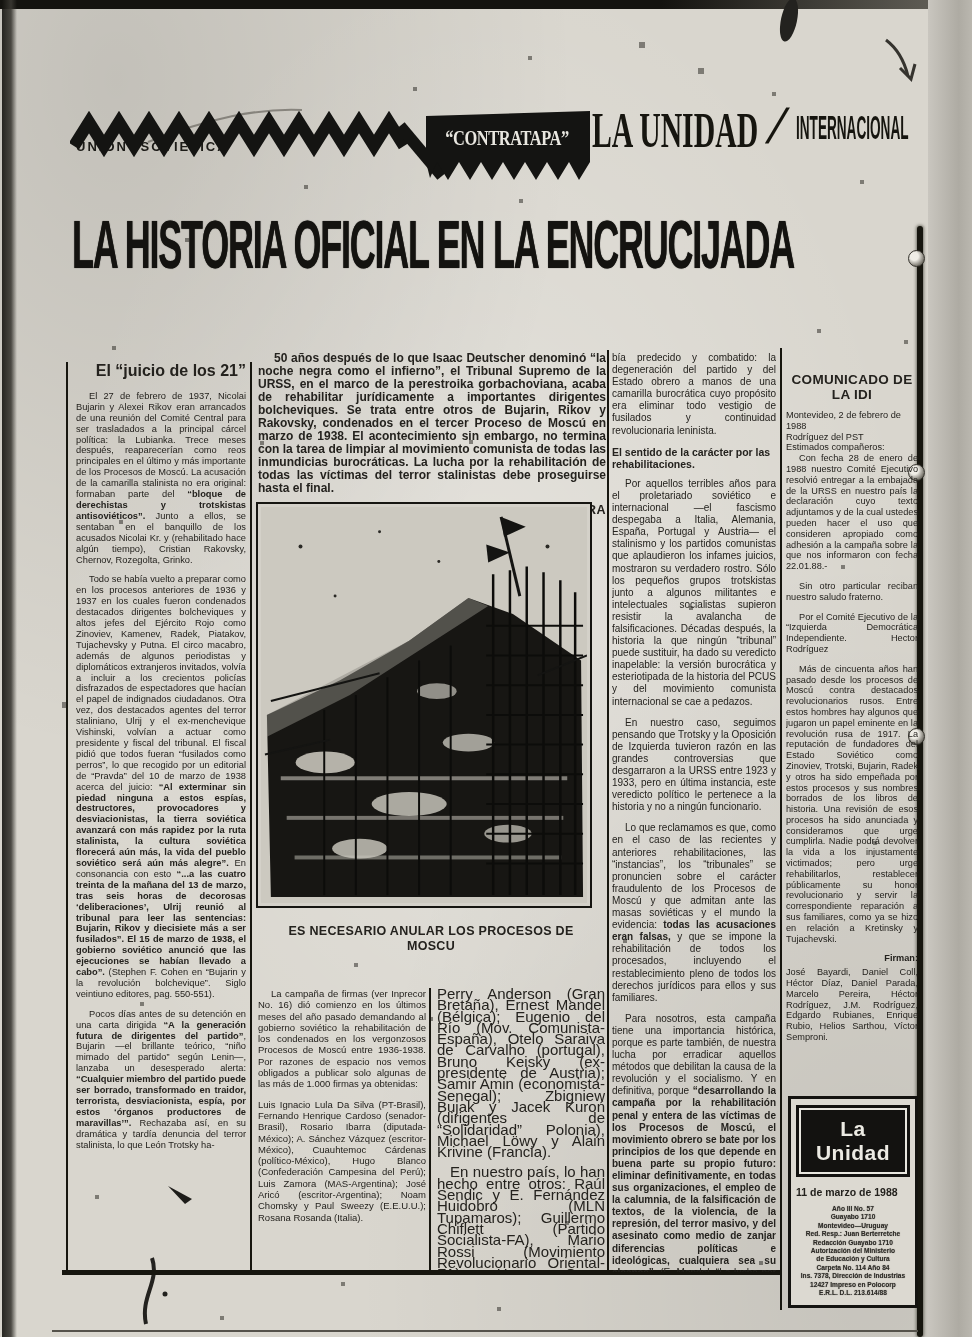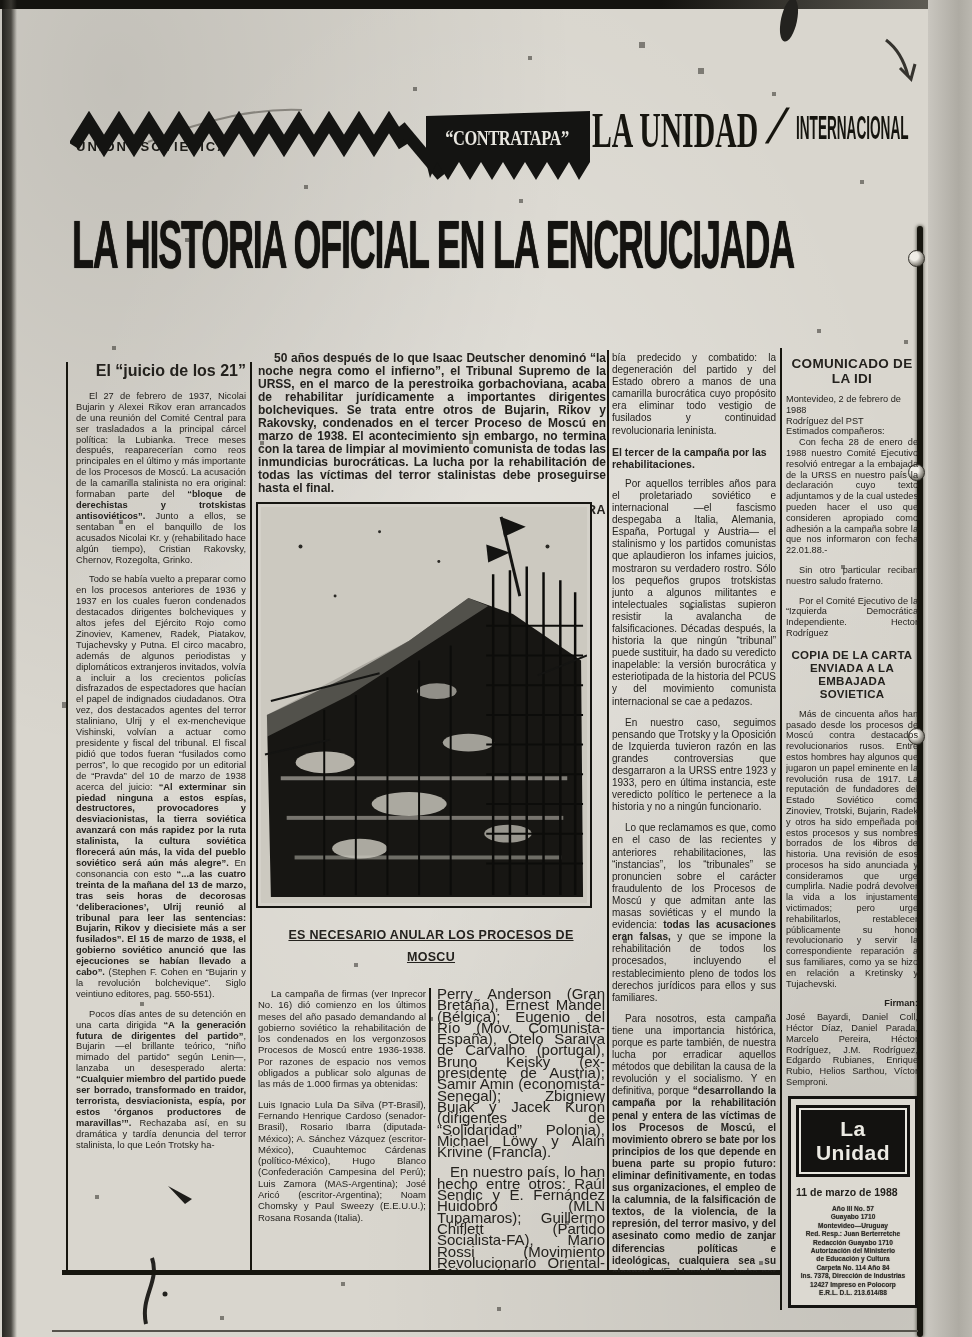--- a/index.html
+++ b/index.html
@@ -44,26 +44,26 @@
   .col p{margin:0 0 9px;text-indent:13px;}
   .col p.noind{text-indent:0;}
   .bs{font-weight:700;}
   #col1{left:76px;top:362px;width:170px;height:908px;font-size:9.3px;line-height:10.9px;}
   #col1 h3{margin:4px 0 14px;font-size:16px;text-align:right;text-indent:0;}
   #intro-wrap{left:258px;top:352px;width:348px;}
   #intro-wrap .intro{font-size:12px;line-height:13px;font-weight:700;text-align:justify;text-indent:16px;margin:0;}
   #intro-wrap .byline{text-align:right;font-weight:800;font-size:12.5px;margin-top:8px;letter-spacing:.5px;}
   #photo{left:256px;top:502px;width:336px;height:406px;border:2px solid #161511;background:#d4d1c9;padding:3px;box-sizing:border-box;}
   #photo svg{display:block;width:100%;height:100%;}
-  #caption{left:266px;top:924px;width:330px;text-align:center;font-weight:800;font-size:12.5px;line-height:22px;letter-spacing:.3px;text-decoration:underline;}
+  #caption{left:266px;top:924px;width:330px;text-align:center;font-weight:800;font-size:12.5px;line-height:15px;letter-spacing:.3px;}
   #colA{left:258px;top:988px;width:168px;height:282px;font-size:9.5px;line-height:11.3px;}
   #colB{left:437px;top:988px;width:168px;height:282px;font-size:15px;line-height:11.3px;}
   #col3{left:612px;top:352px;width:164px;height:920px;font-size:10px;line-height:12.1px;}
   #col3 h4{margin:6px 0 8px;font-size:10.5px;text-indent:0;text-align:left;}
-  #col4{left:786px;top:356px;width:132px;height:736px;font-size:9.2px;line-height:10.8px;}
+  #col4{left:786px;top:372px;width:132px;height:736px;font-size:9.2px;line-height:10.8px;}
   #col4 h3{margin:0 0 8px;font-size:13.5px;line-height:15px;text-align:center;text-indent:0;letter-spacing:.3px;}
   #col4 h3.h2{margin:10px 0 8px;font-size:11.5px;line-height:13px;}
   #col4 .line{text-indent:0;margin:0;text-align:left;}
   #col4 .firman{text-align:right;font-weight:700;margin:2px 0 3px;}
   
   #lu{left:788px;top:1096px;width:130px;border:3px solid #141310;background:#dcd9d1;padding:6px 5px 8px;box-sizing:border-box;}
   #lu .logo{background:#131210;padding:3px;}
   #lu .logo .inner{border:2px solid #e8e6df;color:#eceae3;font-weight:800;font-size:21px;text-align:center;
     padding:7px 0;font-family:"Liberation Sans",sans-serif;letter-spacing:.5px;}
   #lu .date{text-align:left;font-weight:800;font-size:10.5px;margin:9px 0 7px;}
@@ -191,36 +191,35 @@
     <p class="noind">Luis Ignacio Lula Da Silva (PT-Brasil), Fernando Henrique Cardoso (senador-Brasil), Rosario Ibarra (diputada-México); A. Sánchez Vázquez (escritor-México), Cuauhtemoc Cárdenas (político-México), Hugo Blanco (Confederación Campesina del Perú); Luis Zamora (MAS-Argentina); José Aricó (escritor-Argentina); Noam Chomsky y Paul Sweezy (E.E.U.U.); Rosana Rosanda (Italia).</p>
   </div>
   <div class="abs vrule" style="left:429px;top:988px;height:284px;"></div>
   <div class="col" id="colB">
     <p class="noind">Perry Anderson (Gran Bretaña), Ernest Mandel (Bélgica); Eugenio del Río (Mov. Comunista-España), Otelo Saraiva de Carvalho (portugal), Bruno Keisky (ex-presidente de Austria); Samir Amin (economista-Senegal); Zbigniew Bujak y Jacek Kuroń (dirigentes de “Solidaridad” Polonia), Michael Löwy y Alain Krivine (Francia).</p>
     <p>En nuestro país, lo han hecho entre otros: Raúl Sendic y E. Fernández Huidobro (MLN Tupamaros); Guillermo Chiflett (Partido Socialista-FA), Mario Rossi (Movimiento Revolucionario Oriental-FA); Hugo Cores (Partido por la Victoria del Pueblo-FA); Juan Berterretche y Marita Silvera (Partido Socialista de los Trabajadores), Zulma Nogara (Frente Amplio).</p>
   </div>
 
   <div class="col" id="col3">
     <p class="noind">bía predecido y combatido: la degeneración del partido y del Estado obrero a manos de una camarilla burocrática cuyo propósito era eliminar todo vestigio de fusilados y continuidad revolucionaria leninista.</p>
-    <h4>El tercer de la campaña por las rehabilitaciones.</h4>
+    <h4>El sentido de la carácter por las rehabilitaciones.</h4>
     <p>Por aquellos terribles años para el proletariado soviético e internacional —el fascismo despegaba a Italia, Alemania, España, Portugal y Austria— el stalinismo y los partidos comunistas que aplaudieron los infames juicios, mostraron su verdadero rostro. Sólo los pequeños grupos trotskistas junto a algunos militantes e intelectuales socialistas supieron resistir la avalancha de falsificaciones. Décadas después, la historia la que ningún “tribunal” puede sustituir, ha dado su veredicto inapelable: la versión burocrática y esteriotipada de la historia del PCUS y del movimiento comunista internacional se cae a pedazos.</p>
     <p>En nuestro caso, seguimos pensando que Trotsky y la Oposición de Izquierda tuvieron razón en las grandes controversias que desgarraron a la URSS entre 1923 y 1933, pero en última instancia, este veredicto político le pertenece a la historia y no a ningún funcionario.</p>
     <p><span>Lo que reclamamos es que, como en el caso de las recientes y anteriores rehabilitaciones, las “instancias”, los “tribunales” se pronuncien sobre el carácter fraudulento de los Procesos de Moscú y que admitan ante las masas soviéticas y el mundo la evidencia: </span><b class="bs">todas las acusaciones eran falsas,</b><span> y que se impone la rehabilitación de todos los procesados, incluyendo el restablecimiento pleno de todos los derechos jurídicos para ellos y sus familiares.</span></p>
     <p><span>Para nosotros, esta campaña tiene una importancia histórica, porque es parte también, de nuestra lucha por erradicar aquellos métodos que debilitan la causa de la revolución y el socialismo. Y en definitiva, porque </span><b class="bs">“desarrollando la campaña por la rehabilitación penal y entera de las víctimas de los Procesos de Moscú, el movimiento obrero se bate por los principios de los que depende en buena parte su propio futuro: eliminar definitivamente, en todas sus organizaciones, el empleo de la calumnia, de la falsificación de textos, de la violencia, de la represión, del terror masivo, y del asesinato como medio de zanjar diferencias políticas e ideológicas, cualquiera sea su alcance”.</b><span> (E. Mandel. “La lucha por la memoria comunista”, revista Inprecor, edición española, diciembre de 1987, pág. 34).</span></p>
   </div>
 
   <div class="col" id="col4">
     <h3>COMUNICADO DE LA IDI</h3>
     <p class="line">Montevideo, 2 de febrero de 1988</p>
     <p class="line">Rodríguez del PST</p>
     <p class="line" style="margin-bottom:0;">Estimados compañeros:</p>
     <p>Con fecha 28 de enero de 1988 nuestro Comité Ejecutivo resolvió entregar a la embajada de la URSS en nuestro país la declaración cuyo texto adjuntamos y de la cual ustedes pueden hacer el uso que consideren apropiado como adhesión a la campaña sobre la que nos informaron con fecha 22.01.88.-</p>
     <p>Sin otro particular reciban nuestro saludo fraterno.</p>
     <p>Por el Comité Ejecutivo de la “Izquierda Democrática Independiente. Hector Rodríguez</p>
-    <h3 class="h2">COPIA DE LA CARTA ENVIADA A LA EMBAJADA SOVIETICA</h3>
     <p>Más de cincuenta años han pasado desde los procesos de Moscú contra destacados revolucionarios rusos. Entre estos hombres hay algunos que jugaron un papel eminente en la revolución rusa de 1917. La reputación de fundadores del Estado Soviético como Zinoviev, Trotski, Bujarin, Radek y otros ha sido empeñada por estos procesos y sus nombres borrados de los libros de historia. Una revisión de esos procesos ha sido anunciada y consideramos que urge cumplirla. Nadie podrá devolver la vida a los injustamente victimados; pero urge rehabilitarlos, restablecer públicamente su honor revolucionario y servir la correspondiente reparación a sus familiares, como ya se hizo en relación a Kretinsky y Tujachevski.</p>
     <div class="firman">Firman:</div>
     <p class="noind">José Bayardi, Daniel Coll, Héctor Díaz, Daniel Parada, Marcelo Pereira, Héctor Rodríguez, J.M. Rodríguez, Edgardo Rubianes, Enrique Rubio, Helios Sarthou, Víctor Semproni.</p>
   </div>
 
   <div class="abs" id="lu">
     <div class="logo">
       <div class="inner">La Unidad</div>
     </div>
     <div class="date">11 de marzo de 1988</div>

